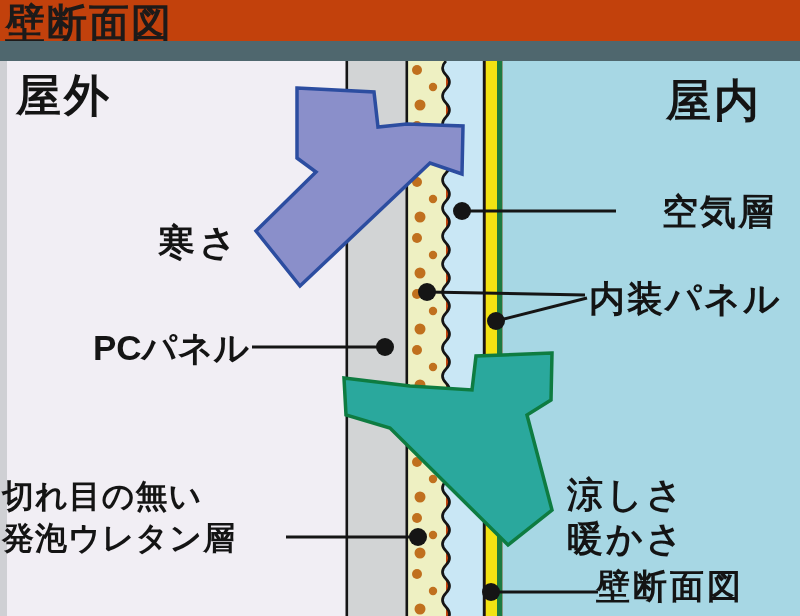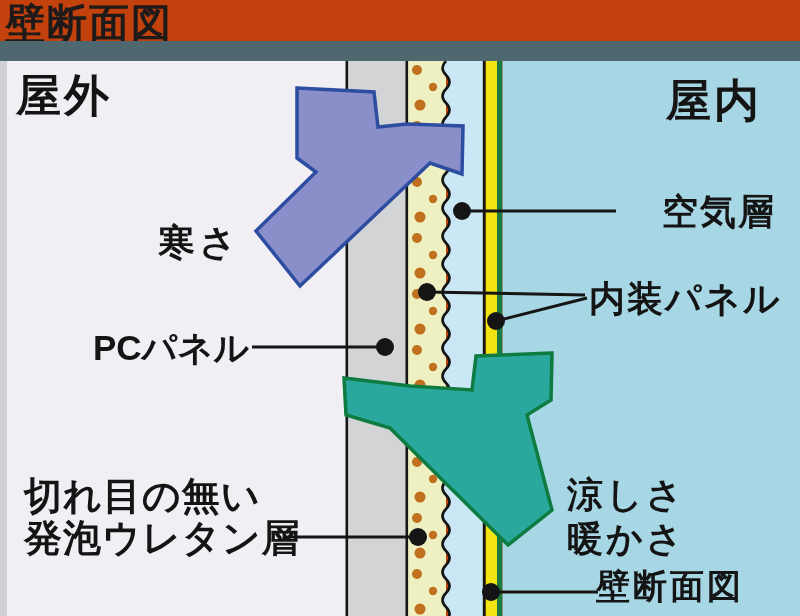--- a/index.html
+++ b/index.html
@@ -11,21 +11,21 @@
   .diagram{position:absolute;left:0;top:61px;width:800px;height:555px;padding-left:40px;}
   .diagram svg{position:absolute;left:0;top:0;}
   .lbl{position:absolute;color:#141414;white-space:nowrap;line-height:1.2;}
   .zone{font-size:45px;font-weight:900;letter-spacing:3px;}
   .outdoor-lbl{left:16px;top:8px;}
   .indoor-lbl{left:666px;top:13px;text-align:right;}
   .hotcold{left:158px;top:160px;font-size:37px;font-weight:700;letter-spacing:4px;line-height:44px;text-align:center;}
   .pcpanel{left:93px;top:266px;font-size:35px;font-weight:700;}
   .airlayer{left:618px;top:129px;font-size:36px;font-weight:700;letter-spacing:2px;margin-left:44px;}
   .nocond{left:589px;top:216px;font-size:36px;font-weight:700;letter-spacing:2px;}
-  .seamless{left:24px;top:414px;font-size:38px;font-weight:700;line-height:42px;letter-spacing:1px;}
+  .seamless{left:2px;top:414px;font-size:32px;font-weight:700;line-height:42px;letter-spacing:1px;}
   .coolwarm{left:567px;top:412px;font-size:36px;font-weight:700;letter-spacing:3px;line-height:44px;}
   .interiorpanel{left:596px;top:505px;font-size:34px;font-weight:700;letter-spacing:3px;}
 </style>
 </head>
 <body>
 
 <div class="page">
 
   <div class="title">壁断面図</div>
   <div class="topbar"></div>

